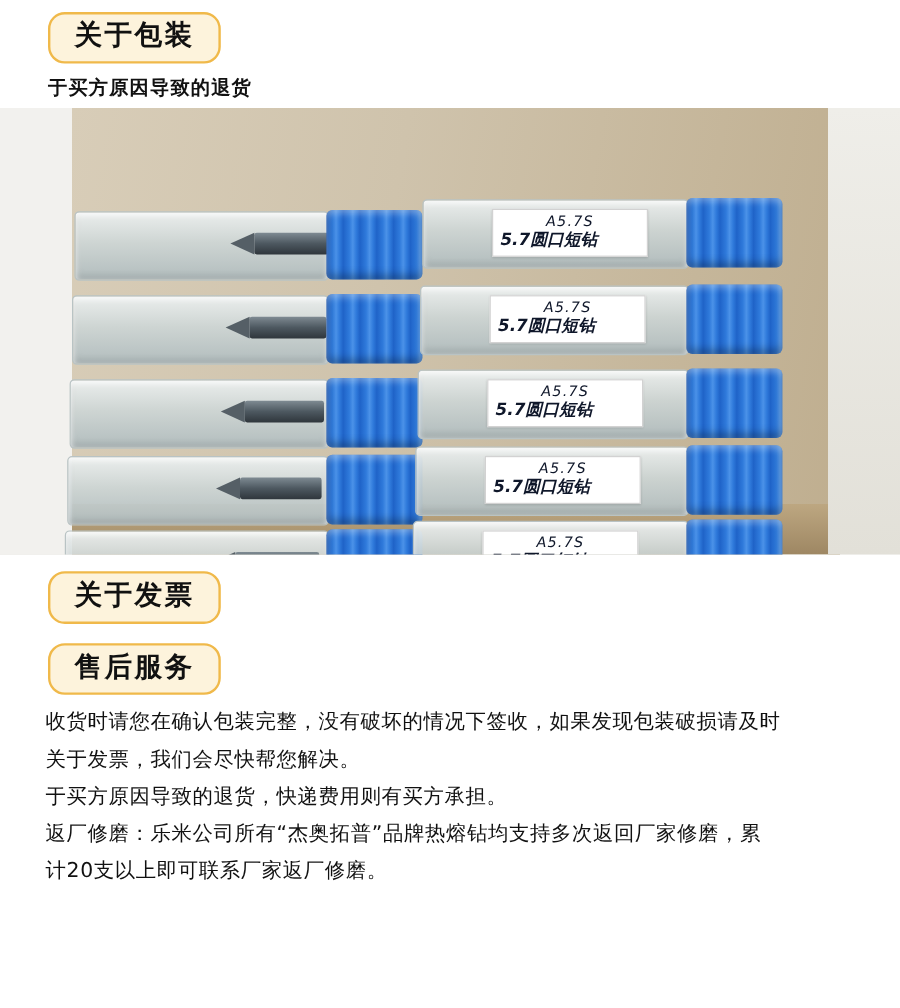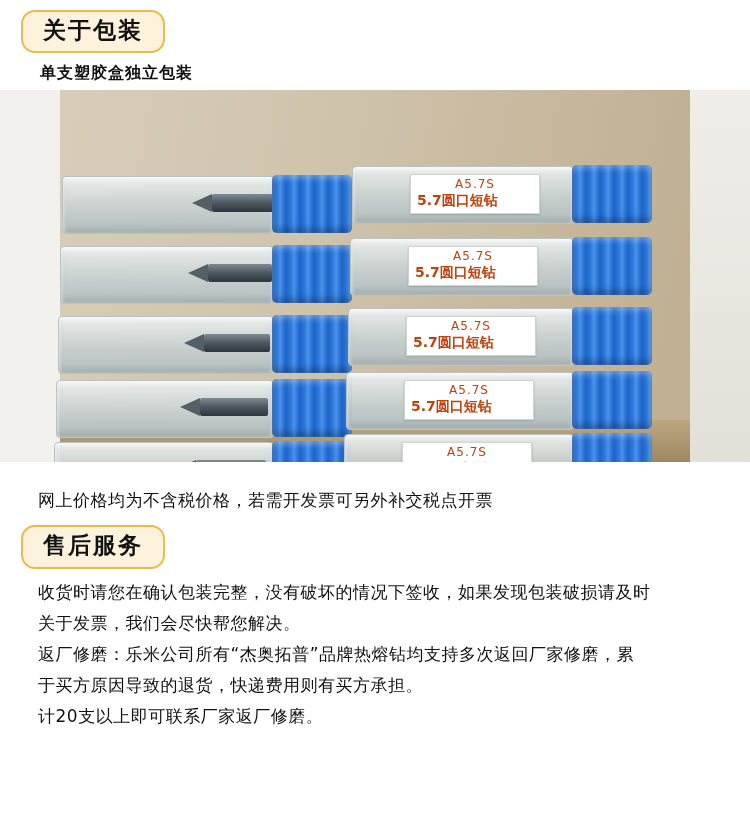--- a/index.html
+++ b/index.html
@@ -27,21 +27,21 @@
     background: #fdf3dc;
     border-radius: 14px;
     padding: 6px 20px 8px 20px;
     font-size: 23px;
     font-weight: bold;
     color: #111;
     letter-spacing: 2px;
     line-height: 1.1;
   }
   .head-wrap {
-    padding-left: 21px;
+    padding-left: 40px;
   }
   .head-wrap.first { padding-top: 10px; }
 
   .sub-note {
     padding-left: 40px;
     font-size: 16px;
     font-weight: bold;
     color: #111;
     margin-top: 10px;
     letter-spacing: 1px;
@@ -107,22 +107,23 @@
     box-shadow: inset 0 3px 6px rgba(255,255,255,0.35), inset 0 -4px 7px rgba(0,0,0,0.3);
   }
   .case .label {
     position: absolute;
     background: #ffffff;
     border: 1px solid #d2d2d2;
     box-shadow: 0 1px 2px rgba(0,0,0,0.15);
     padding: 3px 6px 4px 6px;
     box-sizing: border-box;
     font-family: "DejaVu Sans", "Liberation Sans", sans-serif;
-    color: #c2410c;
+    color: #0f172a;
     line-height: 1.15;
+    font-style: italic;
   }
   .case .label .code {
     font-size: 12px;
     letter-spacing: 1px;
     text-align: center;
     font-weight: normal;
   }
   .case .label .name {
     font-size: 14px;
     font-weight: bold;
@@ -163,21 +164,21 @@
 </style>
 </head>
 <body>
 
 <div class="page">
 
   <div class="head-wrap first">
     <span class="section-head">关于包装</span>
   </div>
 
-  <div class="sub-note">单支塑胶盒独立包装</div>
+  <div class="sub-note">于买方原因导致的退货</div>
 
   <div class="photo">
     <div class="photo-bg-left"></div>
     <div class="wood"></div>
     <div class="wood-dark"></div>
     <div class="right-bg"></div>
 
     <div class="case" style="left:62px; top:86px; width:290px;">
       <div class="tube"></div>
       <div class="bit" style="left:150px; width:62px;"></div>
@@ -253,27 +254,29 @@
       <div class="tube"></div>
       <div class="cap"></div>
       <div class="label" style="left:58px; top:8px; width:130px; height:40px;">
         <div class="code">A5.7S</div>
         <div class="name">5.7圆口短钻</div>
       </div>
     </div>
   </div>
 
   <div class="gap-m"></div>
+  <div class="head-wrap">
+    <span class="section-head">关于发票</span>
+  </div>
   <div class="gap-s"></div>
-  <div class="para">网上价格均为不含税价格，若需开发票可另外补交税点开票</div>
 
   <div class="gap-s"></div>
   <div class="head-wrap">
     <span class="section-head">售后服务</span>
   </div>
   <div class="gap-s"></div>
   <div class="para tight">收货时请您在确认包装完整，没有破坏的情况下签收，如果发现包装破损请及时</div>
   <div class="para tight">关于发票，我们会尽快帮您解决。</div>
+  <div class="para tight">于买方原因导致的退货，快递费用则有买方承担。</div>
   <div class="para tight">返厂修磨：乐米公司所有“杰奥拓普”品牌热熔钻均支持多次返回厂家修磨，累</div>
-  <div class="para tight">于买方原因导致的退货，快递费用则有买方承担。</div>
   <div class="para tight">计20支以上即可联系厂家返厂修磨。</div>
 
 </div>
 
 </body></html>

